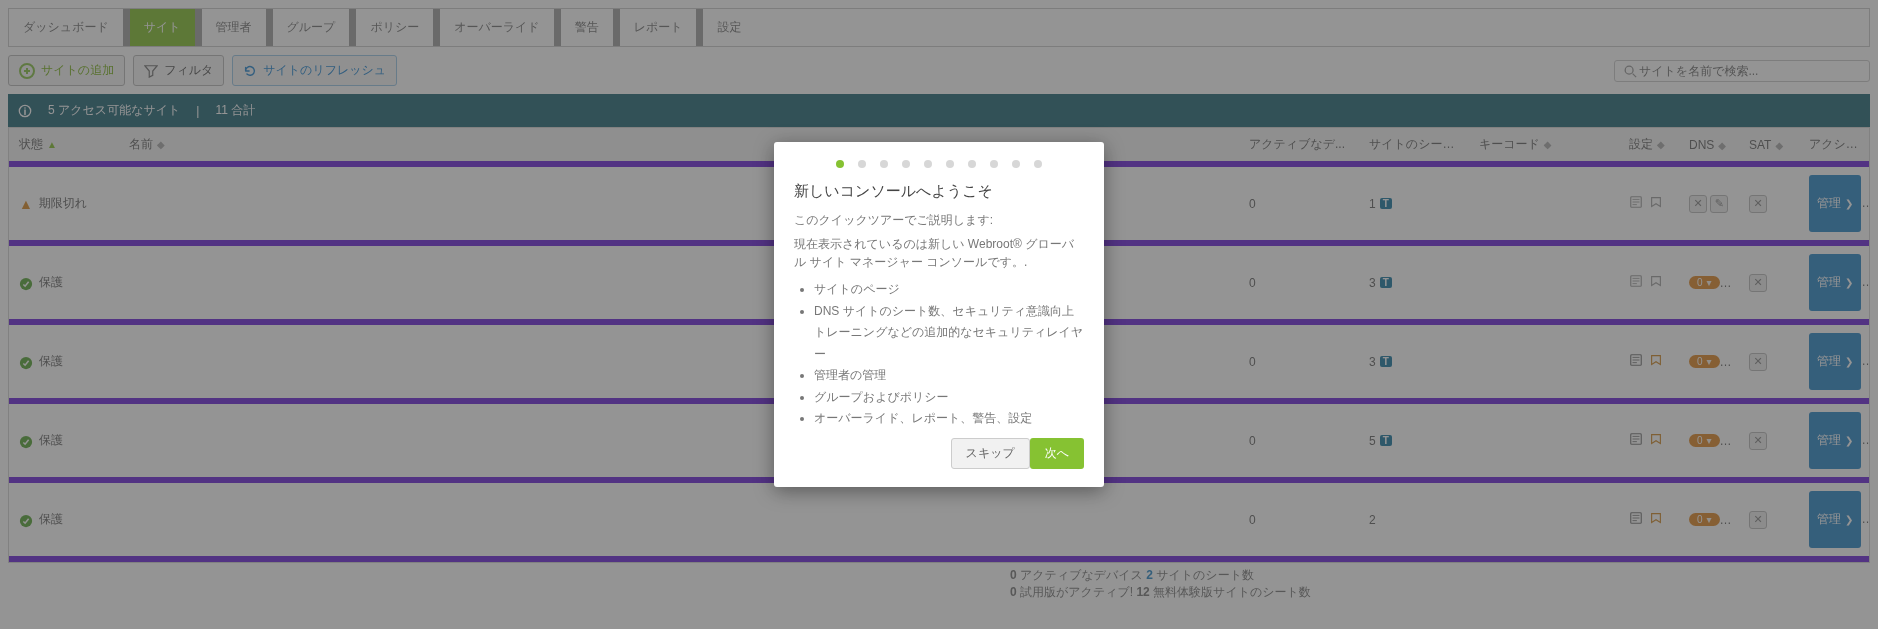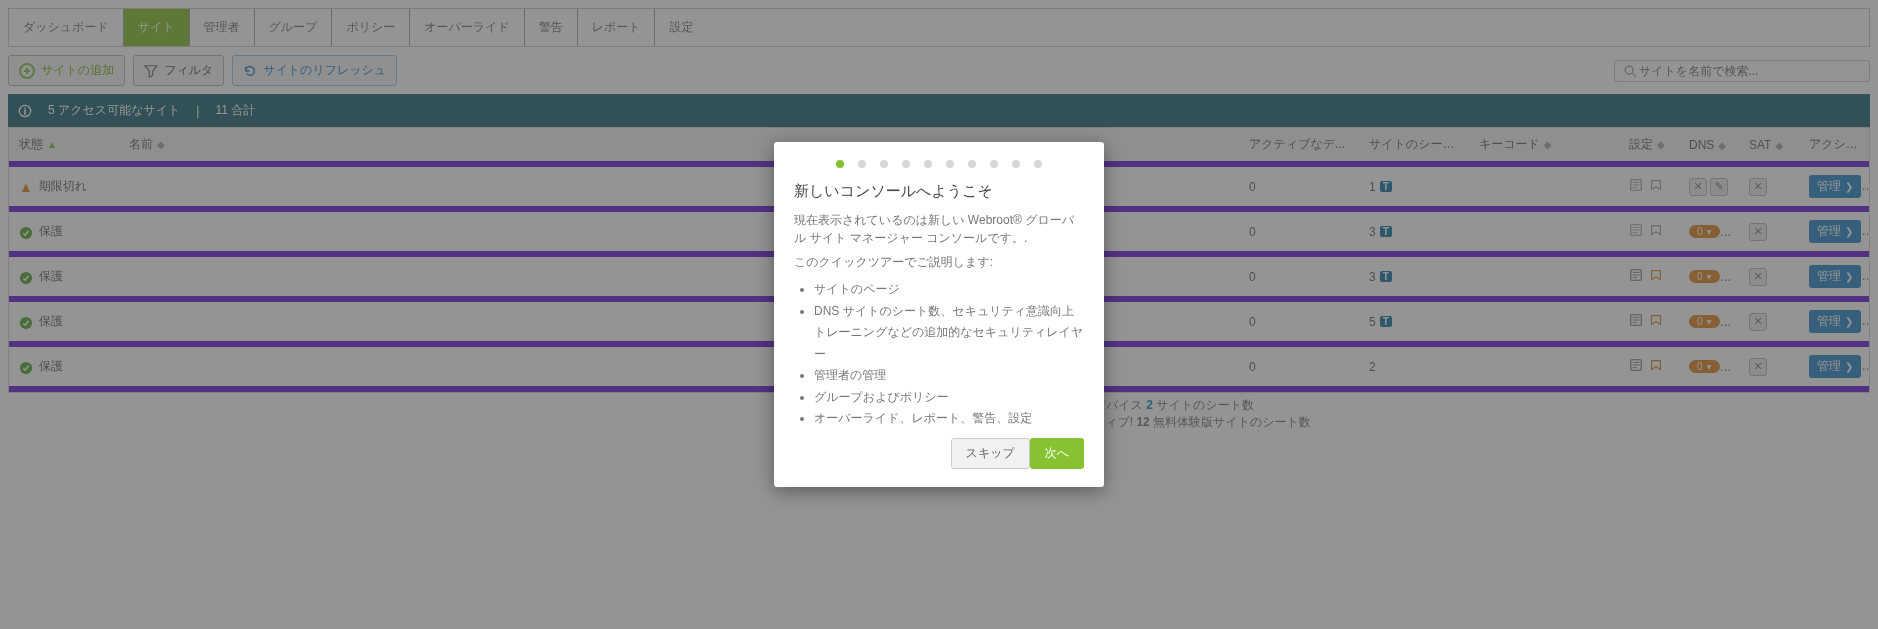--- a/index.html
+++ b/index.html
@@ -1,18 +1,18 @@
 <!DOCTYPE html>
 <html><head>
 <meta charset="utf-8">
 <style>
   html,body{margin:0;padding:0;font-family:Arial,"Hiragino Sans","Meiryo",sans-serif;font-size:12px;color:#555;background:#fff}
   *{box-sizing:border-box}
   .tabs{display:flex;border:1px solid #ccc;background:#fff;margin:8px}
-  .tab{padding:10px 14px;border-right:1px solid #a3a3a3;cursor:pointer;color:#777}
+  .tab{padding:10px 14px;border-right:7px solid #a3a3a3;cursor:pointer;color:#777}
   .tab:last-child{border-right:none}
   .tab.active{background:#86c232;color:#fff}
   .toolbar{display:flex;align-items:center;gap:8px;margin:8px}
   .btn{display:inline-flex;align-items:center;gap:6px;padding:6px 10px;border:1px solid #bbb;background:#f7f7f7;border-radius:3px;cursor:pointer}
   .btn.blue{color:#2888d1;border-color:#9bc7e6}
   .btn.green-outline{color:#7bb220}
   .icon-circle-plus{width:16px;height:16px;border:2px solid #8bc34a;border-radius:50%;position:relative;display:inline-block}
   .icon-circle-plus::before,.icon-circle-plus::after{content:"";position:absolute;background:#8bc34a}
   .icon-circle-plus::before{left:3px;right:3px;top:5px;height:2px}
   .icon-circle-plus::after{top:3px;bottom:3px;left:5px;width:2px}
@@ -34,21 +34,21 @@
   .whitebox{background:#fff;border:1px solid #fff;display:inline-block;width:80px;height:18px}
   .key-chip{background:#fff;border-radius:2px;display:inline-block;width:130px;height:18px}
   .seat{display:inline-flex;align-items:center;gap:4px}
   .seat .tag{background:#1d7aa3;color:#fff;font-size:10px;padding:0 3px;border-radius:2px;font-weight:bold}
   .set-icons{display:inline-flex;gap:6px;color:#888}
   .set-icons.bw{filter:grayscale(1);opacity:.7}
   .badge{border-radius:10px;color:#fff;font-size:10px;padding:1px 8px;display:inline-flex;align-items:center;gap:4px}
   .badge.orange{background:#e08a2a}
   .badge .x{color:#fff;opacity:.9}
   .sq{display:inline-flex;width:18px;height:18px;border:1px solid #bbb;border-radius:3px;align-items:center;justify-content:center;color:#888;font-size:11px;background:#eee}
-  .manage-btn{background:#2d89c8;color:#fff;border-radius:3px;padding:3px 8px;display:inline-flex;align-items:center;gap:4px;cursor:pointer;font-size:12px}
+  .manage-btn{background:#2d89c8;color:#fff;border-radius:3px;padding:20px 8px;display:inline-flex;align-items:center;gap:4px;cursor:pointer;font-size:12px}
   .chev{font-size:10px}
   .footer-stats{margin:4px 8px;color:#7a7a7a;font-size:12px}
   .footer-stats .hl{color:#2d89c8;font-weight:bold}
   
   .overlay{position:fixed;inset:0;background:rgba(60,60,60,.55);display:flex;align-items:center;justify-content:center}
   .modal{background:#fff;border-radius:3px;width:330px;box-shadow:0 4px 20px rgba(0,0,0,.4);padding:18px 20px}
   .dots{display:flex;gap:14px;justify-content:center;margin-bottom:14px}
   .dot{width:8px;height:8px;border-radius:50%;background:#d7d7d7}
   .dot.active{background:#86c232}
   .modal h2{font-size:15px;color:#444;margin:4px 0 10px;font-weight:normal}
@@ -333,22 +333,22 @@
         <div class="dot"></div>
         <div class="dot"></div>
         <div class="dot"></div>
         <div class="dot"></div>
         <div class="dot"></div>
         <div class="dot"></div>
         <div class="dot"></div>
         <div class="dot"></div>
       </div>
     <h2>新しいコンソールへようこそ</h2>
+    <p>このクイックツアーでご説明します:</p>
     <p>現在表示されているのは新しい Webroot® グローバル サイト マネージャー コンソールです。.</p>
-    <p>このクイックツアーでご説明します:</p>
     <ul id="modal-items">
         <li>サイトのページ</li>
         <li>DNS サイトのシート数、セキュリティ意識向上トレーニングなどの追加的なセキュリティレイヤー</li>
         <li>管理者の管理</li>
         <li>グループおよびポリシー</li>
         <li>オーバーライド、レポート、警告、設定</li>
       </ul>
     <div class="modal-actions">
       <div class="mbtn skip">スキップ</div>
       <div class="mbtn next">次へ</div>

